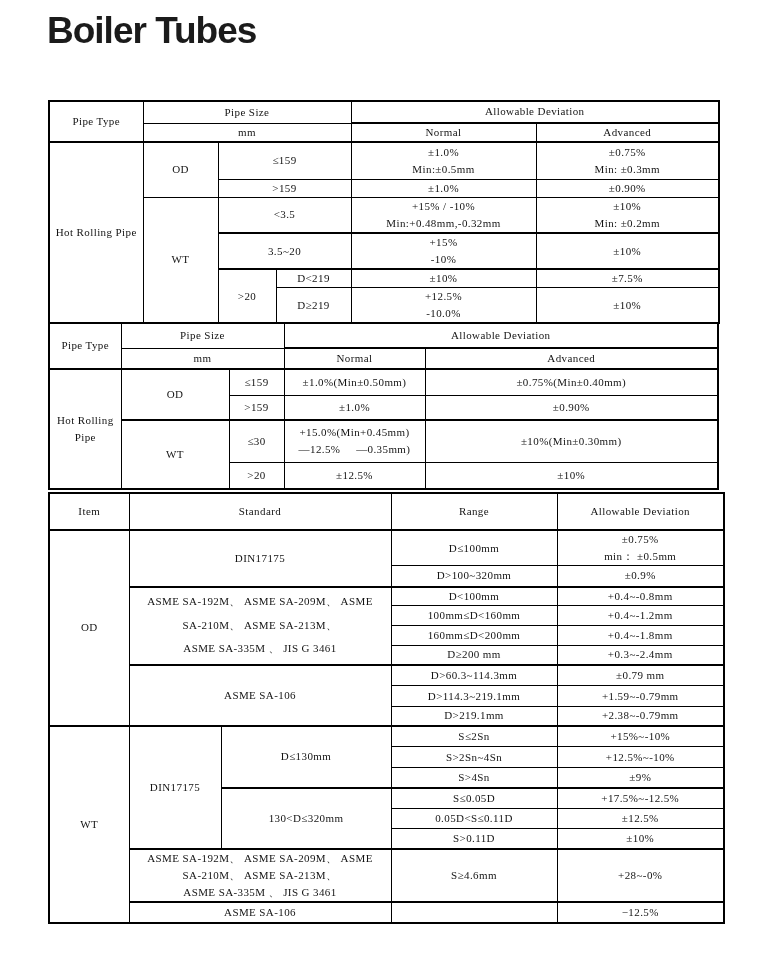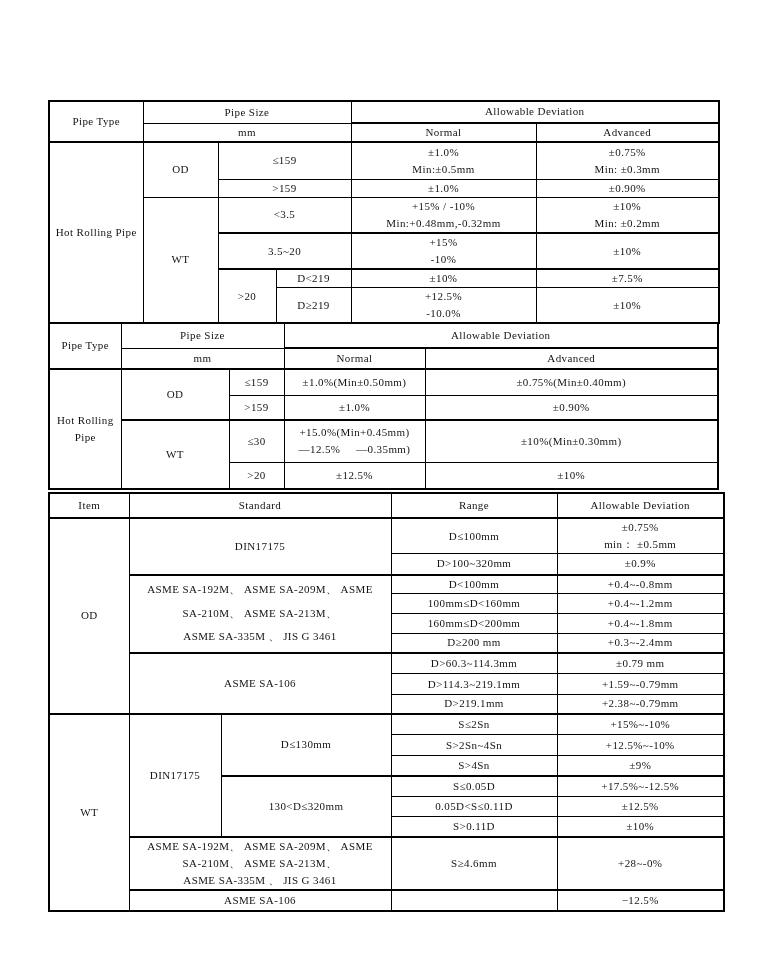--- a/index.html
+++ b/index.html
@@ -62,20 +62,21 @@
     color: #1b1b1b;
   }
   .note-1 { left: 33px; top: 904px; }
   .note-2 { left: 88px; top: 926px; }
 </style>
 </head>
 <body>
 
 <div class="page">
 
+  <div class="title">Boiler Tubes</div>
 
   <table class="tbl" id="t1">
     <colgroup>
       <col style="width:94px">
         <col style="width:75px">
         <col style="width:58px">
       <col style="width:75px">
         <col style="width:185px">
         <col style="width:183px">
     </colgroup>
@@ -181,21 +182,21 @@
 
   <table class="tbl" id="t3">
     <colgroup>
       <col style="width:80px">
         <col style="width:92px">
         <col style="width:170px">
       <col style="width:166px">
         <col style="width:167px">
     </colgroup>
     <tbody>
-        <tr style="height:25px">
+        <tr style="height:37px">
       <td class="hb">Item</td>
       <td colspan="2" class="hb">Standard</td>
       <td class="hb">Range</td>
       <td class="hb">Allowable Deviation</td>
     </tr>
 
     <tr style="height:35px">
       <td rowspan="9">OD</td>
       <td colspan="2" rowspan="2">DIN17175</td>
       <td>D≤100mm</td>

